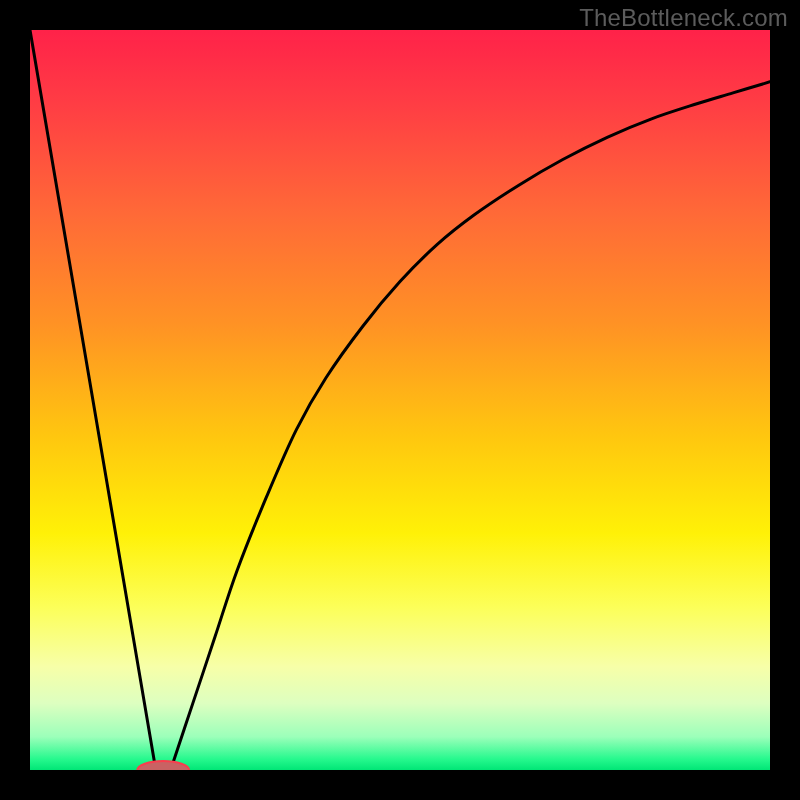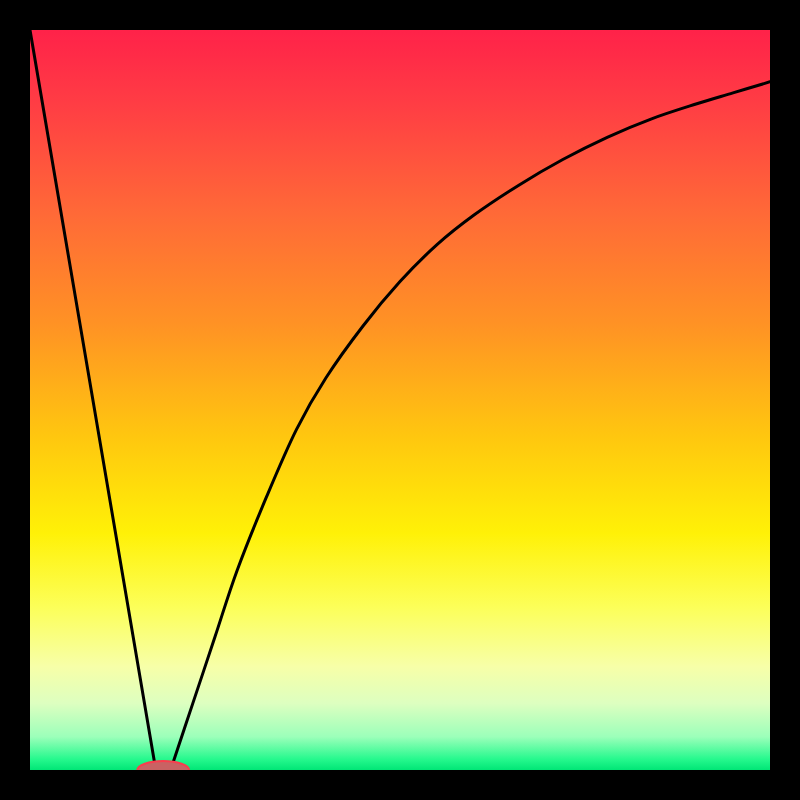--- a/index.html
+++ b/index.html
@@ -38,20 +38,21 @@
     font-weight: 500;
     letter-spacing: 0.2px;
     user-select: none;
   }
 </style>
 </head>
 <body>
 
 <div class="frame">
 
+  <div class="watermark">TheBottleneck.com</div>
 
   <div class="plot-area">
     <svg id="chart-svg" viewBox="0 0 740 740" preserveAspectRatio="none">
       <defs>
         <linearGradient id="bg-grad" x1="0" y1="0" x2="0" y2="1">
             <stop offset="0%" stop-color="#ff2249"></stop>
             <stop offset="10%" stop-color="#ff3d44"></stop>
             <stop offset="25%" stop-color="#ff6a37"></stop>
             <stop offset="40%" stop-color="#ff9324"></stop>
             <stop offset="55.00000000000001%" stop-color="#ffc70f"></stop>

